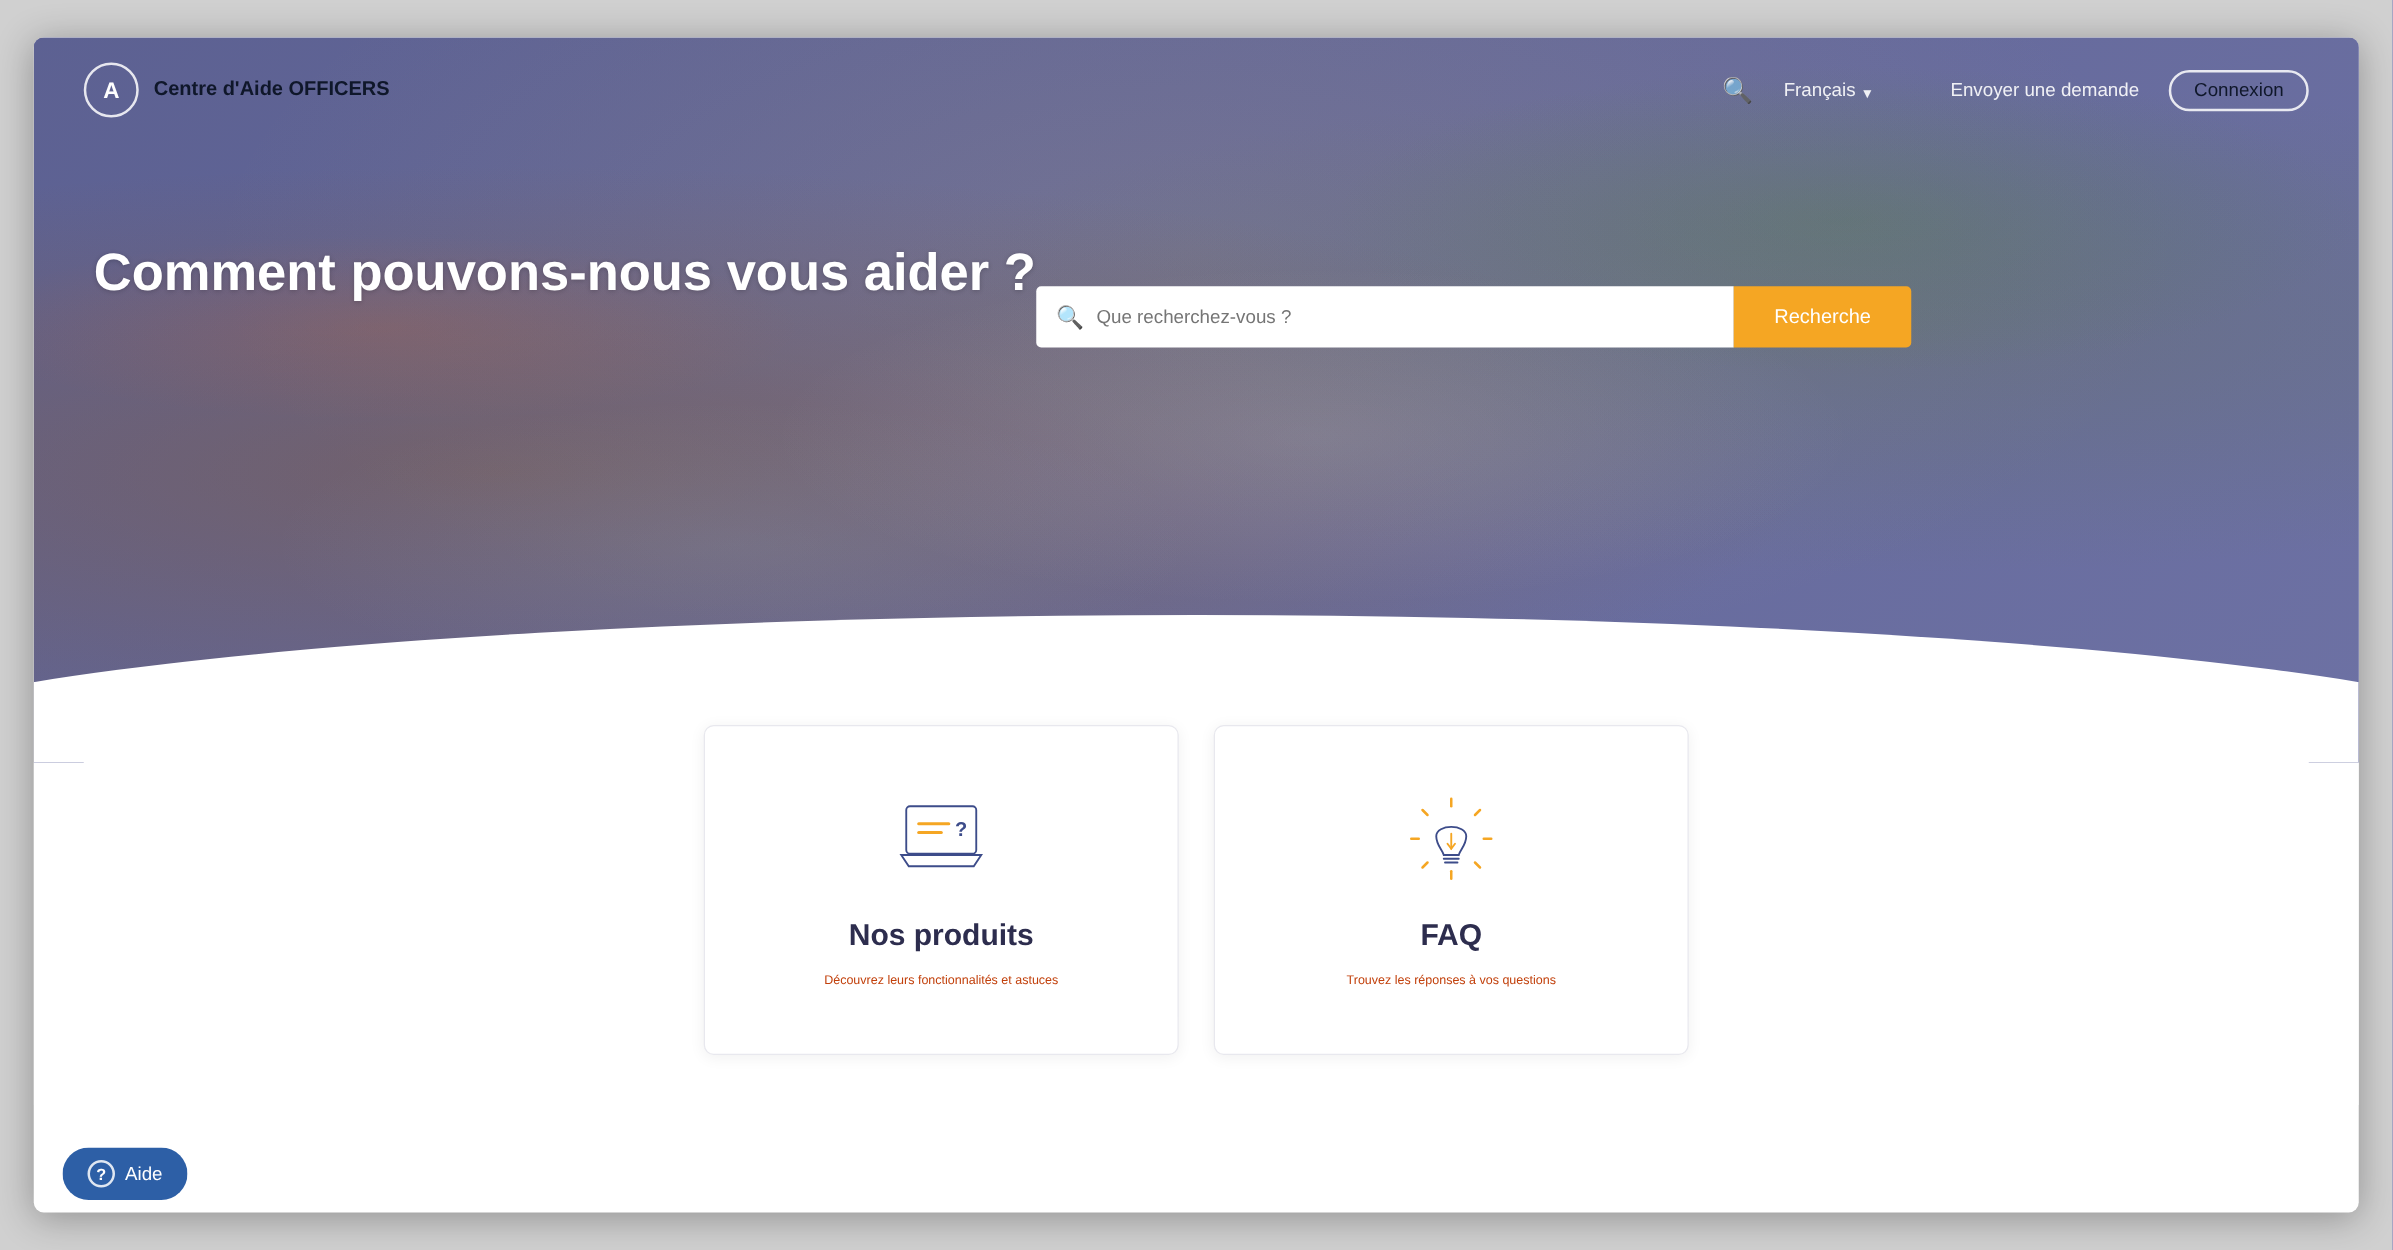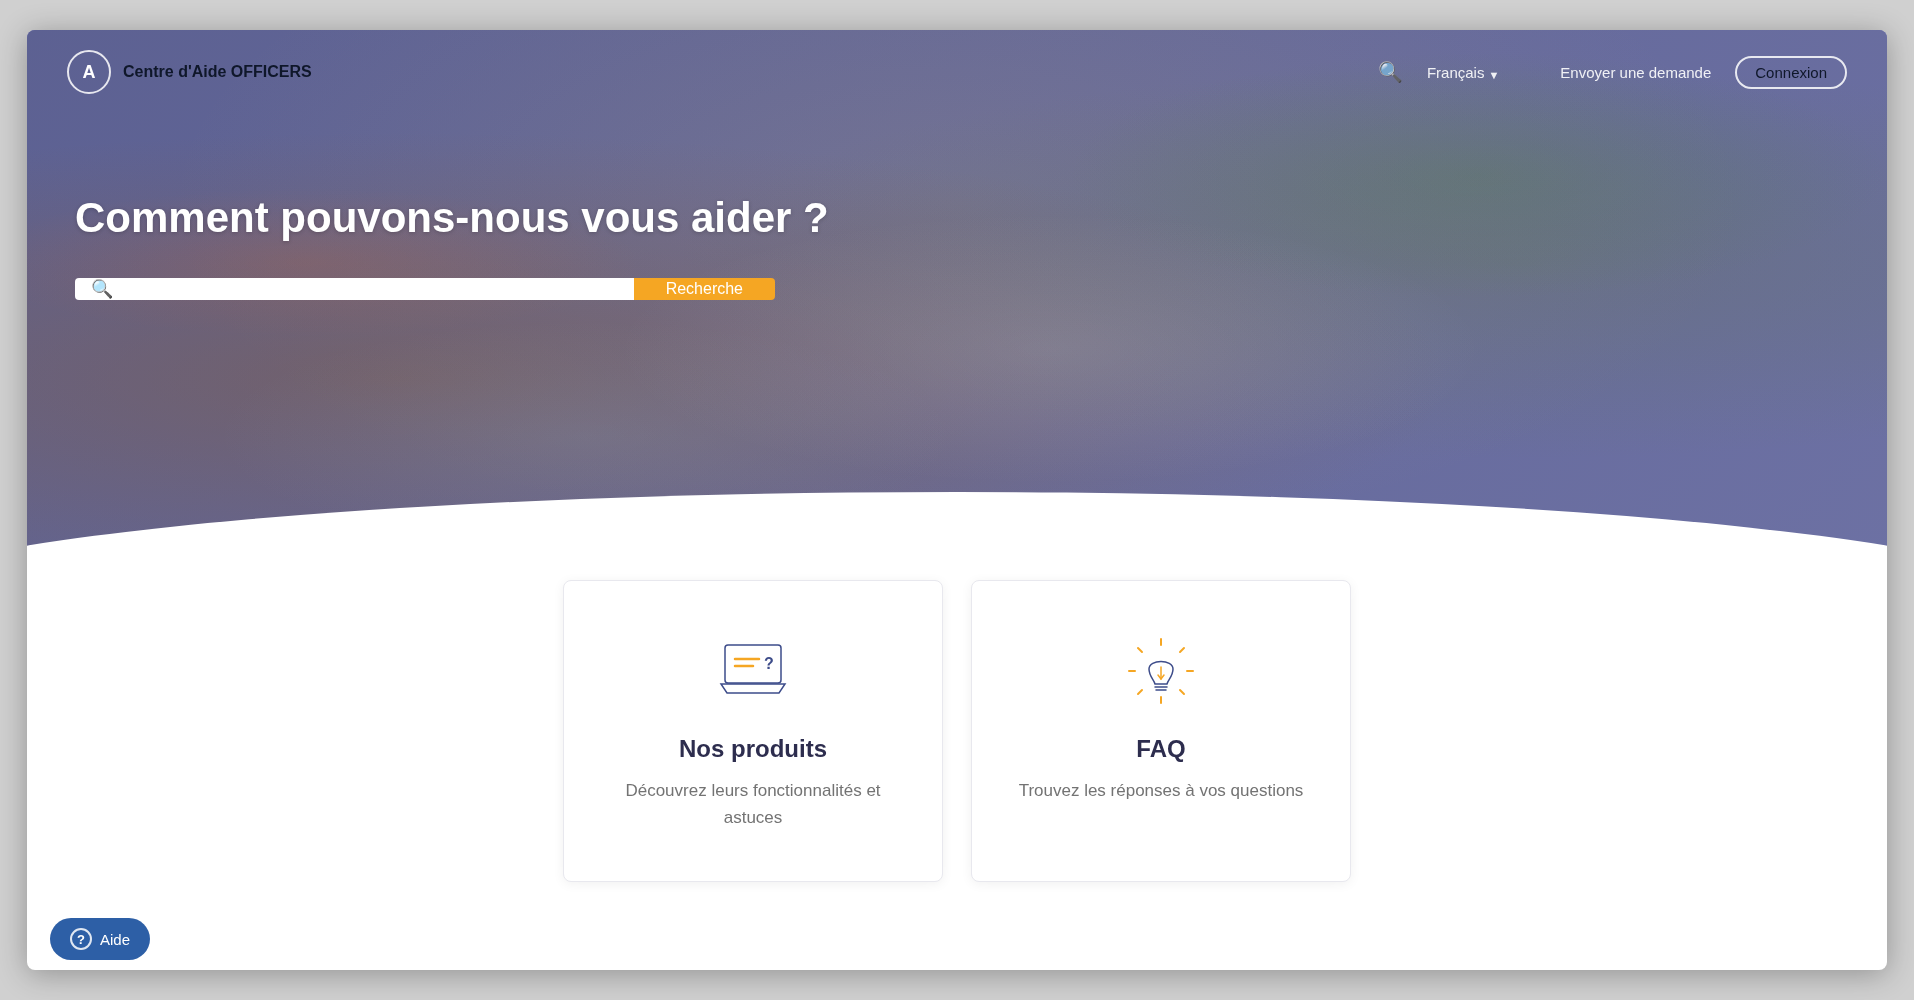--- a/index.html
+++ b/index.html
@@ -145,22 +145,21 @@
       background: transparent;
       cursor: pointer;
       font-weight: 500;
     }
 
     
     .hero-content {
       position: relative;
       z-index: 10;
       display: flex;
-      flex-direction: column;
-      align-items: flex-start;
+      align-items: flex-end;
       padding-top: 80px;
       margin-left: 48px;
     }
 
     .hero-title {
       color: #fff;
       font-size: 42px;
       font-weight: 600;
       margin-bottom: 36px;
       text-align: center;
@@ -246,22 +245,22 @@
     }
 
     .card-title {
       font-size: 24px;
       font-weight: 700;
       color: #2d2d4e;
       margin-bottom: 14px;
     }
 
     .card-desc {
-      font-size: 17px;
-      color: #737373;
+      font-size: 10px;
+      color: #c2410c;
       line-height: 1.6;
       text-align: center;
     }
 
     
     .icon-svg {
       stroke: #3d4c8a;
       fill: none;
       stroke-width: 1.5;
     }
@@ -328,20 +327,21 @@
         <a class="nav-link">Envoyer une demande</a>
         <button class="nav-btn">Connexion</button>
       </div>
     </nav>
 
     <div class="hero-content">
       <h1 class="hero-title">Comment pouvons-nous vous aider ?</h1>
       <div class="search-bar">
         <div class="search-input-wrap">
           <span class="search-input-icon">🔍</span>
+          <input class="search-input" type="text" placeholder="Que recherchez-vous ?" style="">
         </div>
         <button class="search-btn">Recherche</button>
       </div>
     </div>
   </div>
 
   <div class="white-section">
 
     <div class="cards-section">
 

